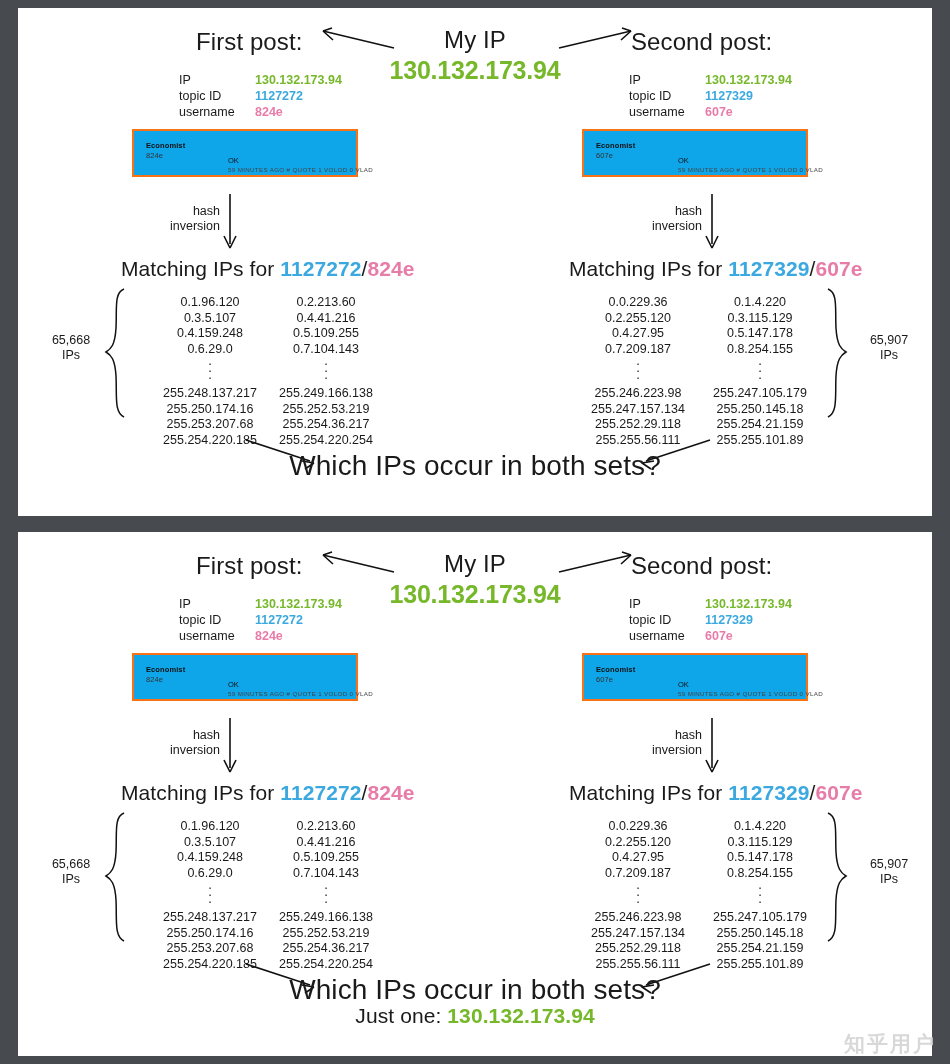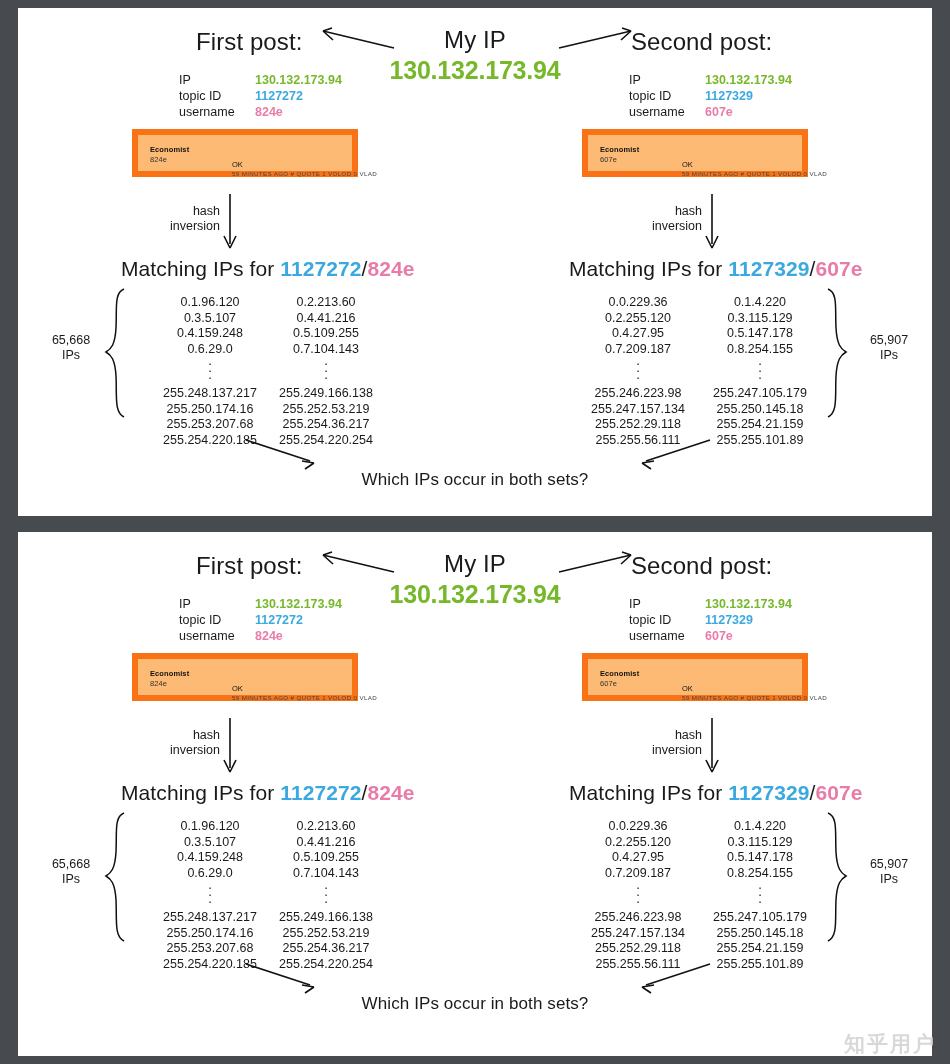--- a/index.html
+++ b/index.html
@@ -26,28 +26,28 @@
   .meta-label{font-size:12.5px;color:#1a1a1a;line-height:16px;}
   .meta-val{font-size:12.5px;font-weight:bold;line-height:16px;}
   .green{color:#76b82a;}
   .blue{color:#3ba9e0;}
   .pink{color:#e87ca8;}
   .match-title{font-size:21px;letter-spacing:.1px;}
   .match-title .blue{font-weight:bold;}
   .match-title .pink{font-weight:bold;}
   .ips{font-size:12.5px;line-height:15.5px;color:#1a1a1a;text-align:center;}
   .count{font-size:12.5px;line-height:15px;text-align:center;color:#1a1a1a;}
-  .qtext{font-size:17px;letter-spacing:.1px;margin-top:20px;}
+  .qtext{font-size:28px;letter-spacing:.1px;}
   .ans{font-size:21px;letter-spacing:.1px;}
   .ans b{color:#76b82a;font-weight:bold;}
   .hashlbl{font-size:12.5px;line-height:15px;text-align:right;color:#1a1a1a;}
 
   
   .post{
-    position:absolute;border:6px solid #f97316;background:#fdba74;
+    position:absolute;border:2px solid #f97316;background:#0ea5e9;
     box-sizing:border-box;
   }
   .post .pu{position:absolute;left:12px;top:10px;font-size:7.5px;font-weight:bold;color:#111;letter-spacing:.1px;}
   .post .ph{position:absolute;left:12px;top:20px;font-size:7.5px;color:#333;letter-spacing:.1px;}
   .post .pb{position:absolute;left:94px;top:25px;font-size:7.5px;color:#111;}
   .post .pf{position:absolute;left:94px;top:35px;font-size:6.2px;color:#444;letter-spacing:.35px;white-space:nowrap;}
 
   svg{position:absolute;left:0;top:0;overflow:visible;}
   .stroke{fill:none;stroke:#111;stroke-width:1.6;}
   .brace{fill:none;stroke:#111;stroke-width:1.5;}
@@ -322,19 +322,22 @@
         <div>255.250.145.18</div>
         <div>255.254.21.159</div>
         <div>255.255.101.89</div>
       </div>
 
       <div class="t count" style="left:832px;top:325px;width:78px;">65,907</div>
       <div class="t count" style="left:832px;top:340px;width:78px;">IPs</div>
 
       <div class="t qtext hdr-center" style="left:207px;top:442px;width:500px;">Which IPs occur in both sets?</div>
 
+      <div class="t ans hdr-center" style="left:207px;top:472px;width:500px;">
+        <span>Just one: </span><b>130.132.173.94</b>
+      </div>
 
     </div>
   </div>
 
   <div class="watermark">知乎用户</div>
 
 </div>
 
 </body></html>

